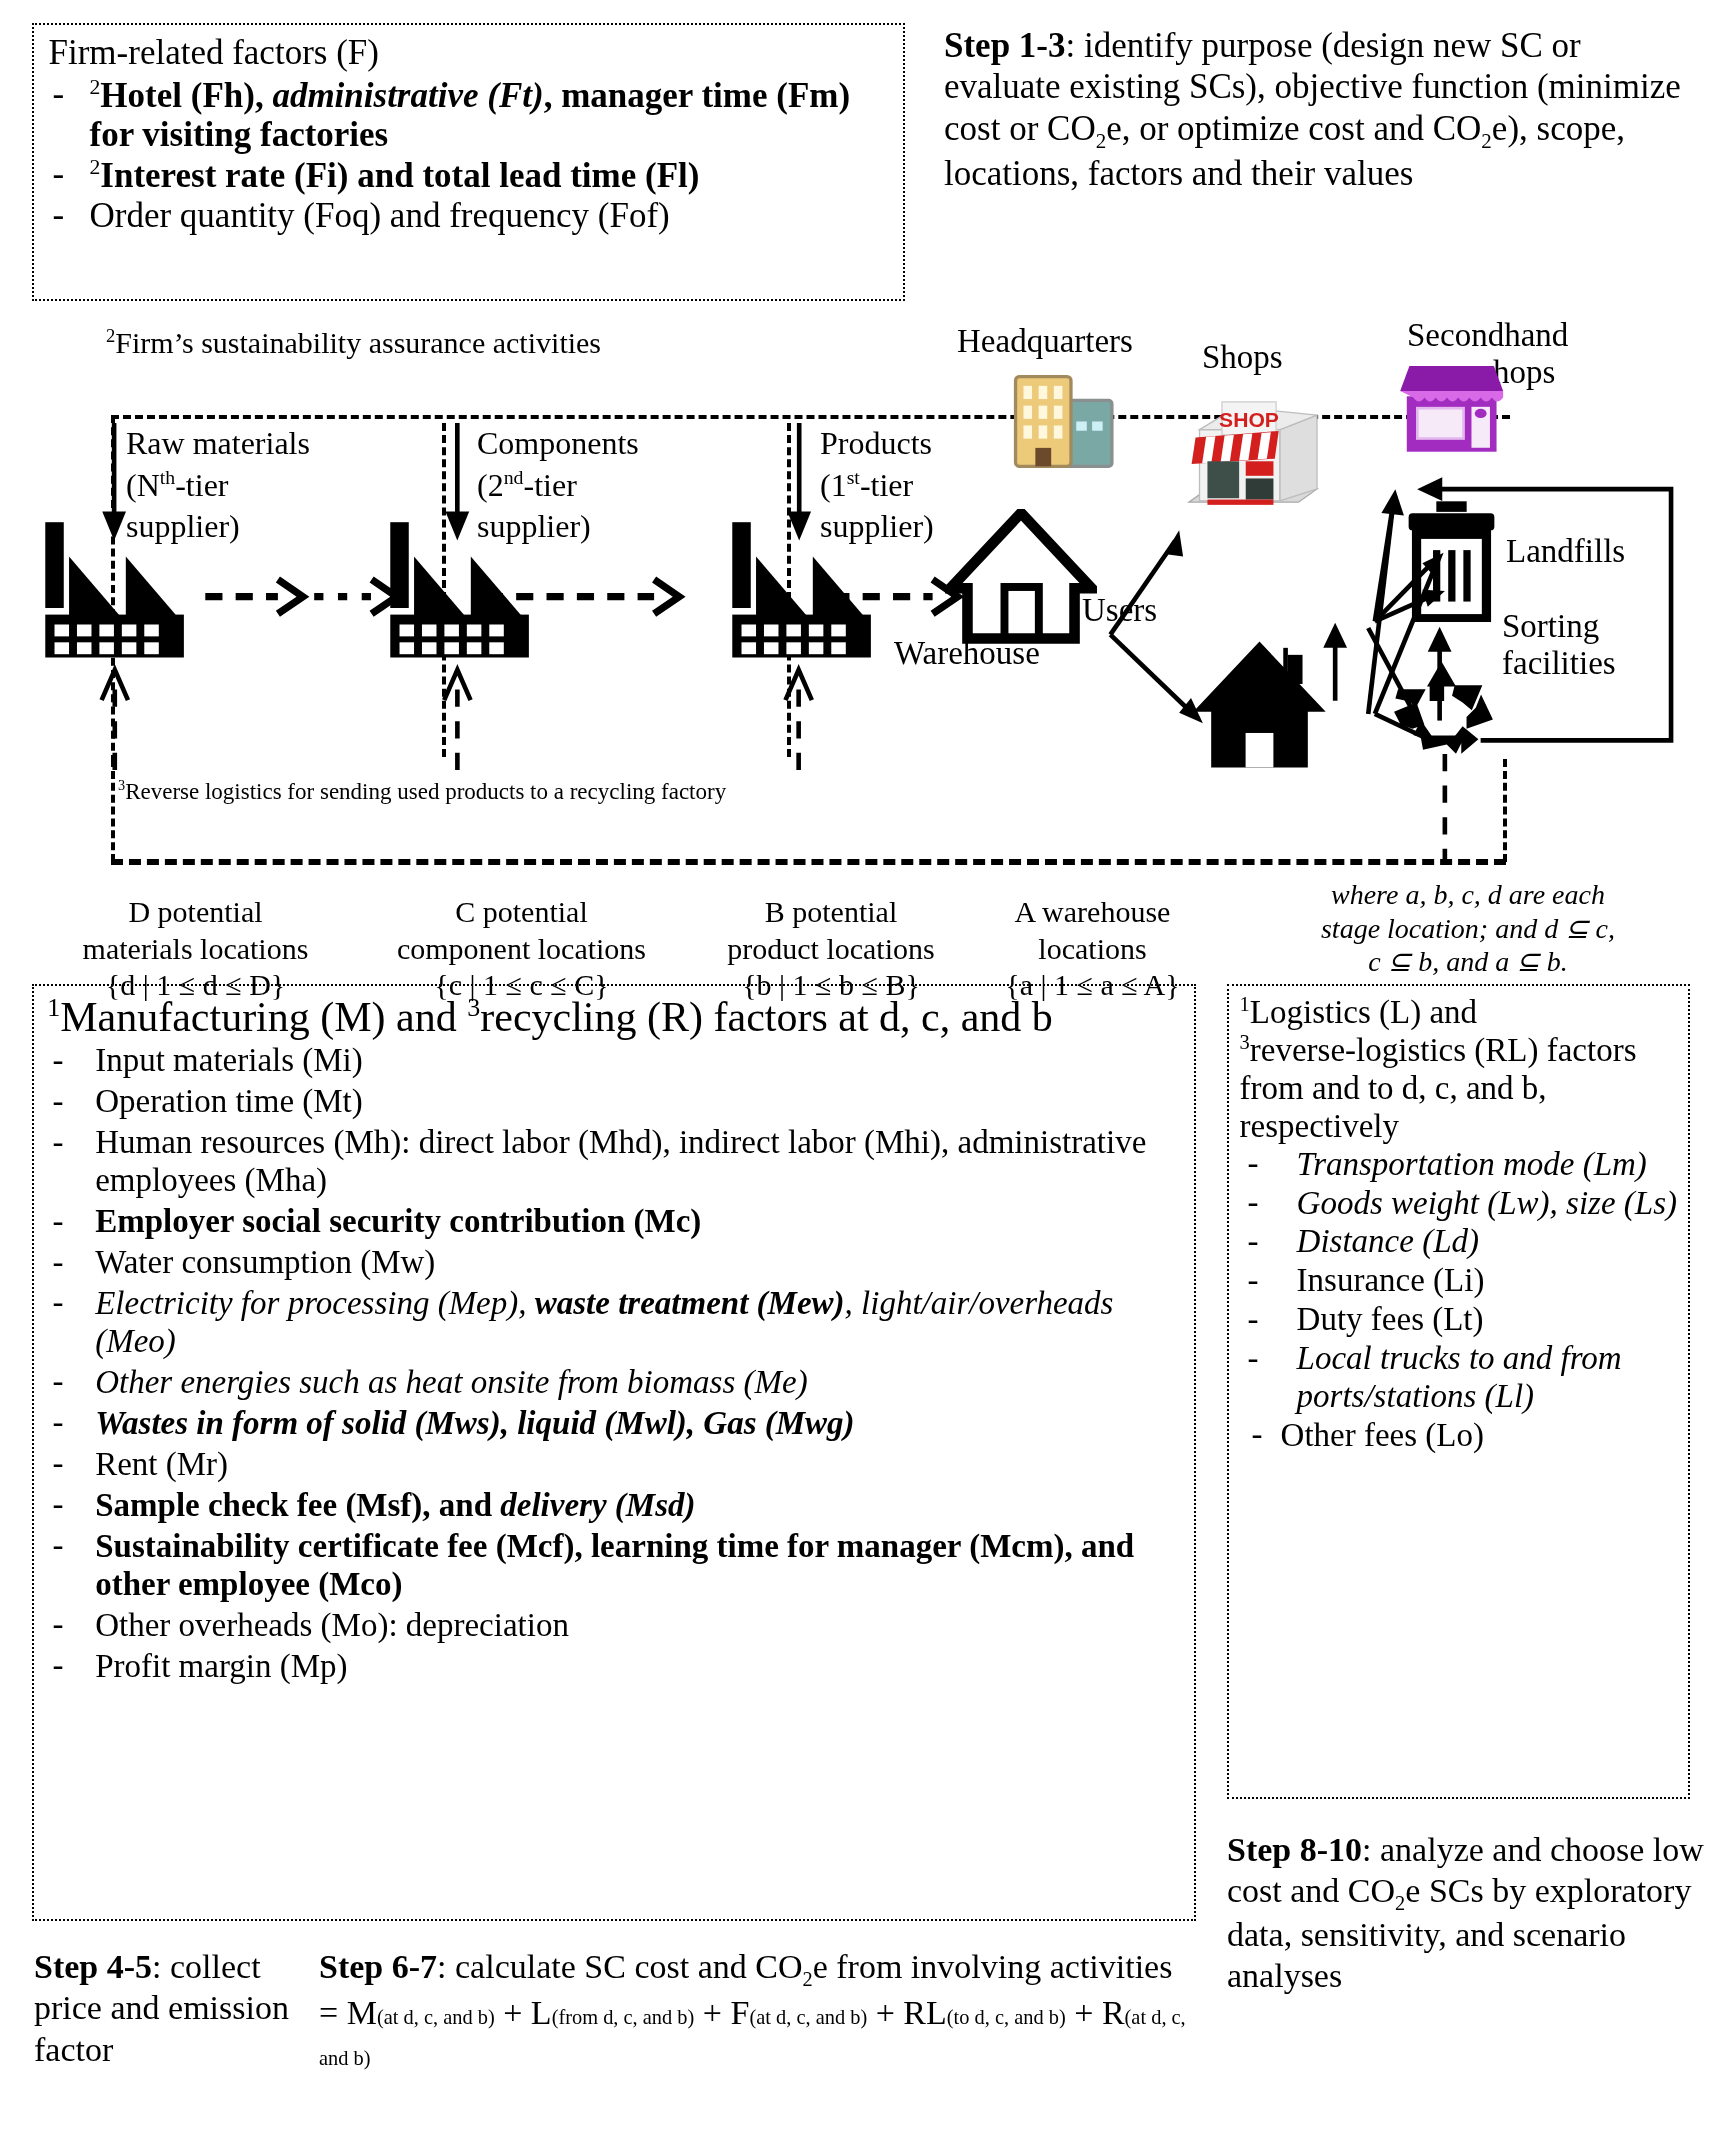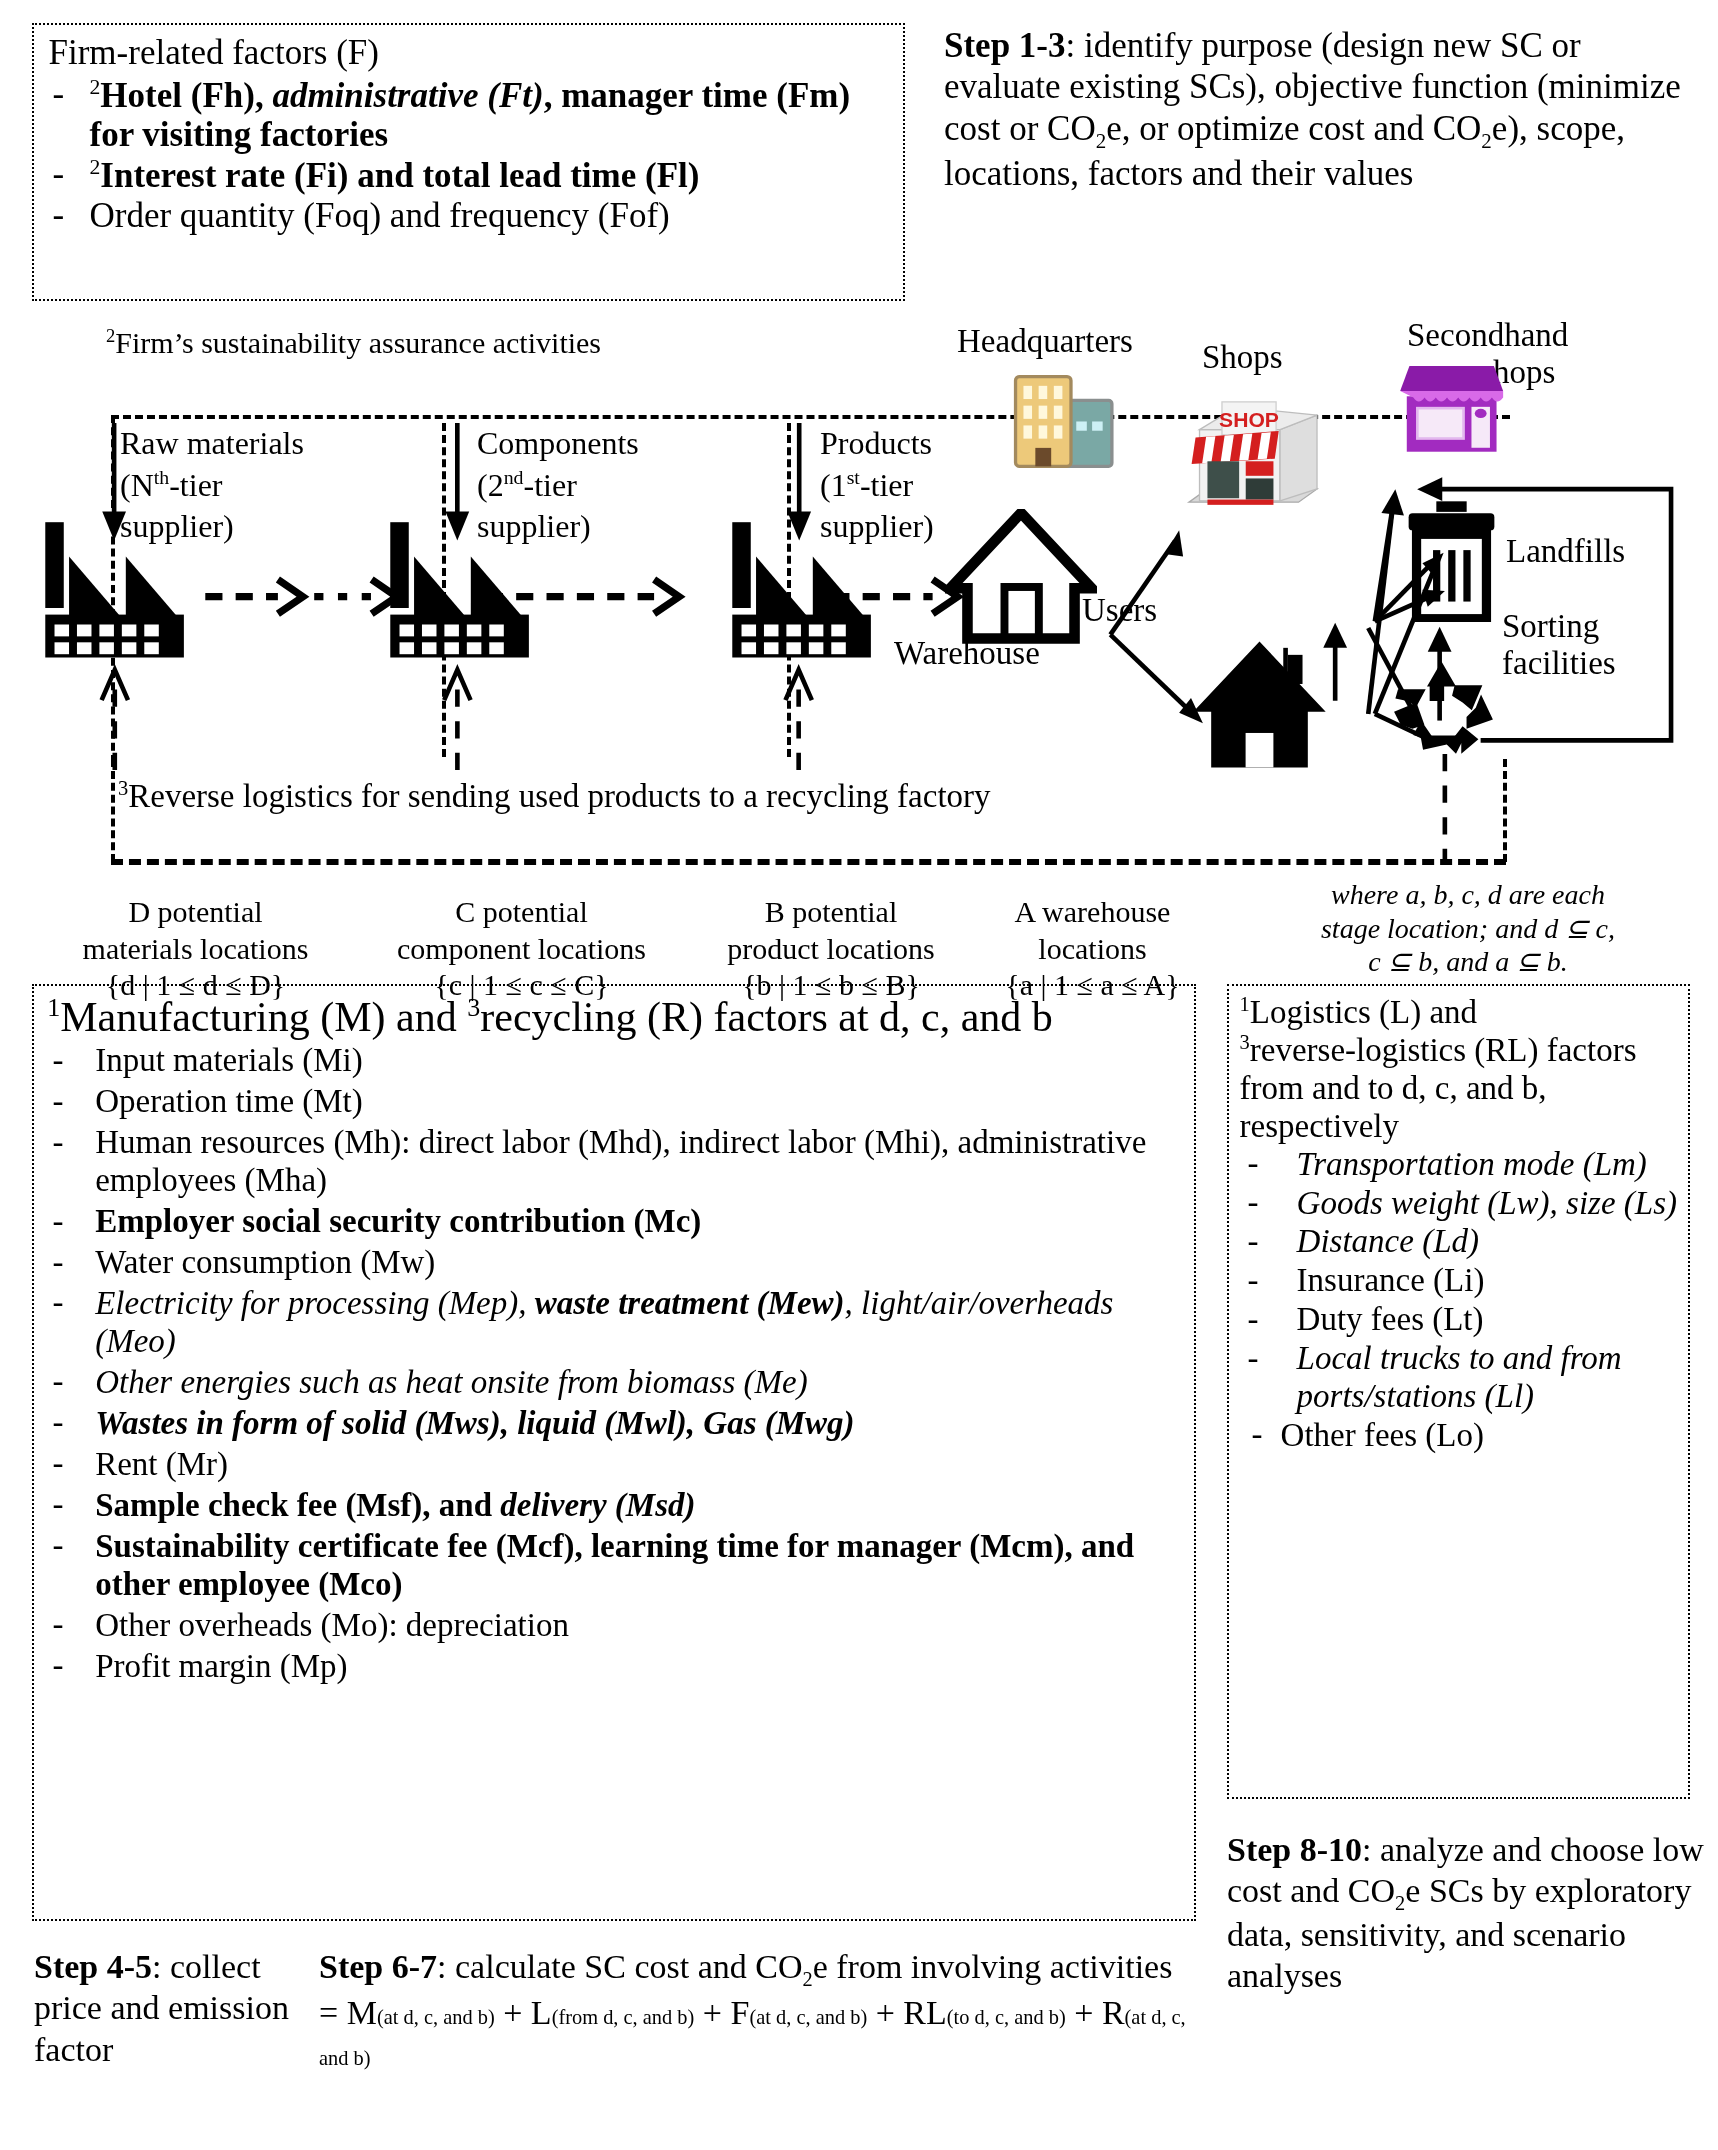--- a/index.html
+++ b/index.html
@@ -87,21 +87,21 @@
 
 <div class="abs" id="firm-assure"><span class="sup">2</span>Firm’s sustainability assurance activities</div>
 
 <div class="abs" id="sc-dashed"></div>
 <div class="abs vdash" style="left:442px;top:423px;height:334px;"></div>
 <div class="abs vdash" style="left:787px;top:423px;height:334px;"></div>
 <div class="abs" id="sc-dashed-bottom"></div>
 <div class="abs vdash" style="left:111px;top:759px;height:103px;"></div>
 <div class="abs vdash" style="left:1503px;top:759px;height:103px;"></div>
 
-<div class="abs stage-label" style="left:120px;top:423px;">Raw materials<br>(N<span class="sup">th</span>-tier<br>supplier)</div>
+<div class="abs stage-label" style="left:126px;top:423px;">Raw materials<br>(N<span class="sup">th</span>-tier<br>supplier)</div>
 <div class="abs stage-label" style="left:477px;top:423px;">Components<br>(2<span class="sup">nd</span>-tier<br>supplier)<br></div>
 <div class="abs stage-label" style="left:820px;top:423px;">Products<br>(1<span class="sup">st</span>-tier<br>supplier)</div>
 
 <svg class="abs" style="left:99px;top:423px;width:780px;height:132px;" viewBox="0 0 1180 200">
   <g stroke="#000" stroke-width="7" fill="none">
     <line x1="22" y1="0" x2="22" y2="150"></line>
       <polygon points="22,178 4,134 40,134" fill="#000" stroke="none"></polygon>
     <line x1="542" y1="0" x2="542" y2="150"></line>
       <polygon points="542,178 524,134 560,134" fill="#000" stroke="none"></polygon>
     <line x1="1060" y1="0" x2="1060" y2="150"></line>
@@ -336,21 +336,21 @@
     <line x1="542" y1="170" x2="542" y2="38" stroke-dasharray="26,22"></line>
     <polyline points="522,64 542,18 562,64"></polyline>
     <line x1="1060" y1="170" x2="1060" y2="38" stroke-dasharray="26,22"></line>
     <polyline points="1040,64 1060,18 1080,64"></polyline>
   </g>
 </svg>
 <svg class="abs" style="left:1421px;top:754px;width:53px;height:112px;" viewBox="0 0 80 170">
   <line x1="36" y1="0" x2="36" y2="165" stroke="#000" stroke-width="7" stroke-dasharray="26,22" fill="none"></line>
 </svg>
 
-<div class="abs" style="left:118px;top:777px;font-size:33px;"><span class="sup">3</span>Reverse logistics for sending used products to a recycling factory</div>
+<div class="abs" style="left:118px;top:777px;font-size:23px;"><span class="sup">3</span>Reverse logistics for sending used products to a recycling factory</div>
 
 <div class="loccap" style="left:40px;top:878px;width:311px;">
   <span>D potential</span><br><span>materials locations</span><br><span>{d | 1 ≤ d ≤ D}</span>
 </div>
 <div class="loccap" style="left:356px;top:878px;width:331px;">
   <span>C potential</span><br><span>component locations</span><br><span>{c | 1 ≤ c ≤ C}</span>
 </div>
 <div class="loccap" style="left:692px;top:878px;width:278px;">
   <span>B potential</span><br><span>product locations</span><br><span>{b | 1 ≤ b ≤ B}</span>
 </div>

